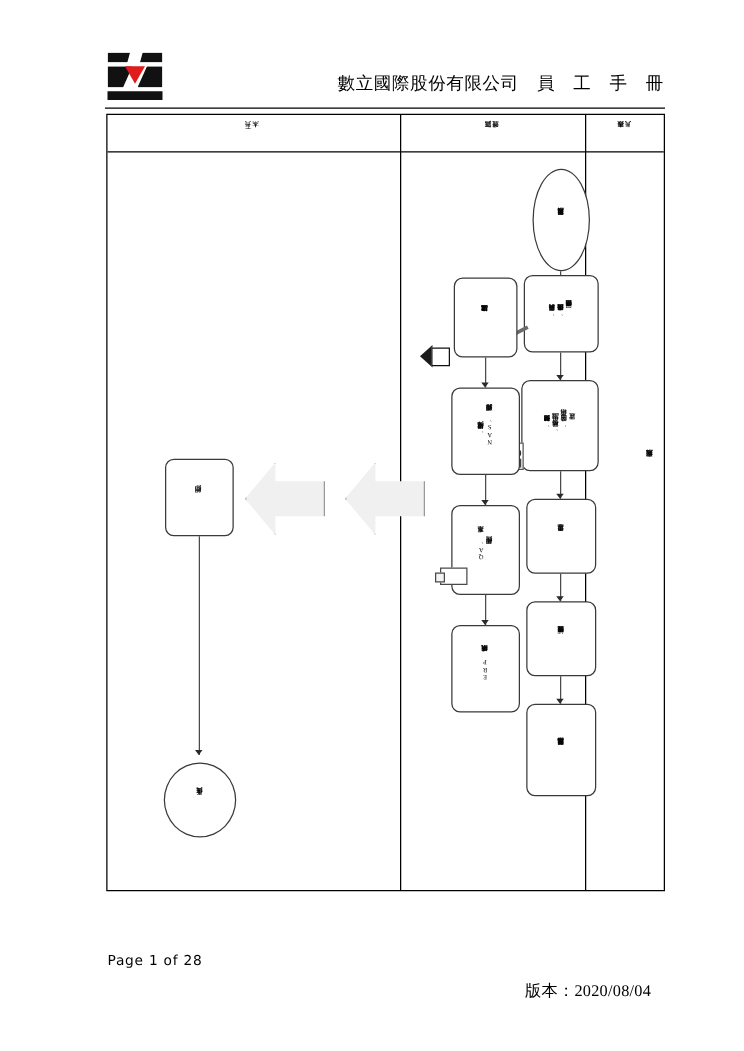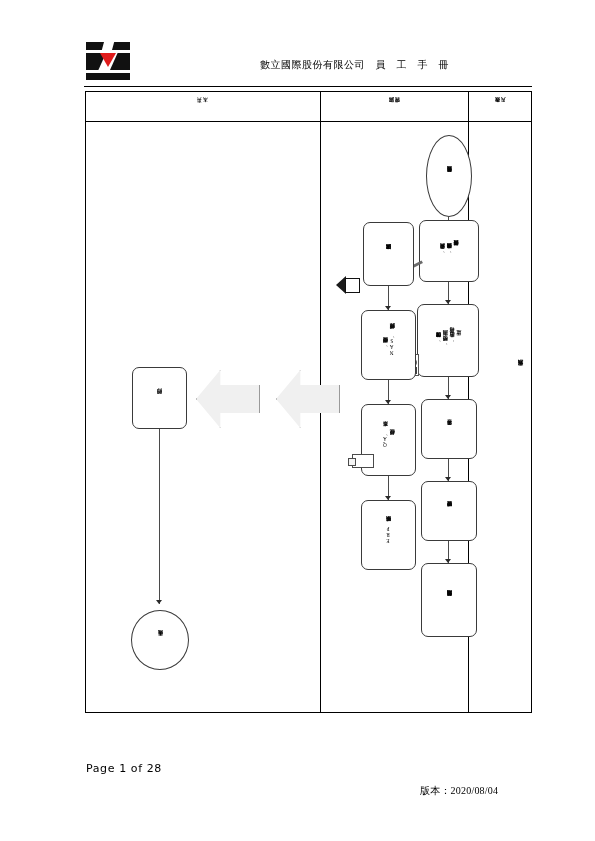--- a/index.html
+++ b/index.html
@@ -15,22 +15,22 @@
             clip-path:polygon(12% 0,100% 0,100% 100%,0 100%);}
   .logo .b3{left:2px;  top:11px; width:20px;height:17px;
             clip-path:polygon(0 0,100% 0,62% 100%,0 100%);}
   .logo .b4{left:26px; top:11px; width:20px;height:17px;
             clip-path:polygon(38% 0,100% 0,100% 100%,0 100%);}
   .logo .b5{left:2px;  top:31px; width:44px;height:7px;}
   .logo .tri{position:absolute;left:16px;top:11px;width:0;height:0;
              border-left:8px solid transparent;border-right:8px solid transparent;
              border-top:14px solid #e01b1b;}
 
-  .doc-title{position:absolute;left:260px;top:58px;width:262px;
-             font-size:10px;letter-spacing:.5px;white-space:nowrap;font-family:Liberation Mono, monospace;}
+  .doc-title{position:absolute;left:270px;top:58px;width:262px;
+             font-size:14px;letter-spacing:.5px;white-space:nowrap;font-family:Liberation Mono, monospace;}
   .hdr-rule{position:absolute;left:84px;top:86px;width:448px;height:1px;background:#000;}
 
   
   .table{position:absolute;left:85px;top:91px;width:447px;height:622px;
          border:1px solid #000;box-sizing:border-box;}
   .vline{position:absolute;top:0;bottom:0;width:1px;background:#000;}
   .vline.v1{left:234px;}
   .vline.v2{left:382px;}
   .hline{position:absolute;left:0;right:0;top:29px;height:1px;background:#000;}
 
@@ -82,21 +82,21 @@
         border:1.3px solid #333;border-radius:50%;}
   .ico-usb .plug{position:absolute;left:3px;top:12px;width:8px;height:5px;
         border:1px solid #444;background:#ddd;}
   .ico-card{position:absolute;width:20px;height:12px;border:1px solid #4a4a4a;background:#fff;}
   .ico-card .strip{position:absolute;left:-5px;top:3px;width:6px;height:6px;
         border:1px solid #4a4a4a;background:#f4f4f4;}
 
   
   .pagenum{position:absolute;left:86px;top:762px;font-size:11px;
            font-family:"DejaVu Sans","Liberation Sans",sans-serif;letter-spacing:.6px;}
-  .version{position:absolute;left:420px;top:784px;font-size:10px;letter-spacing:.2px;}
+  .version{position:absolute;left:420px;top:784px;font-size:13px;letter-spacing:.2px;}
 </style>
 </head>
 <body>
 
 <div class="logo">
   <div class="bar b1"></div>
     <div class="bar b2"></div>
   <div class="bar b3"></div>
     <div class="bar b4"></div>
   <div class="bar b5"></div>

